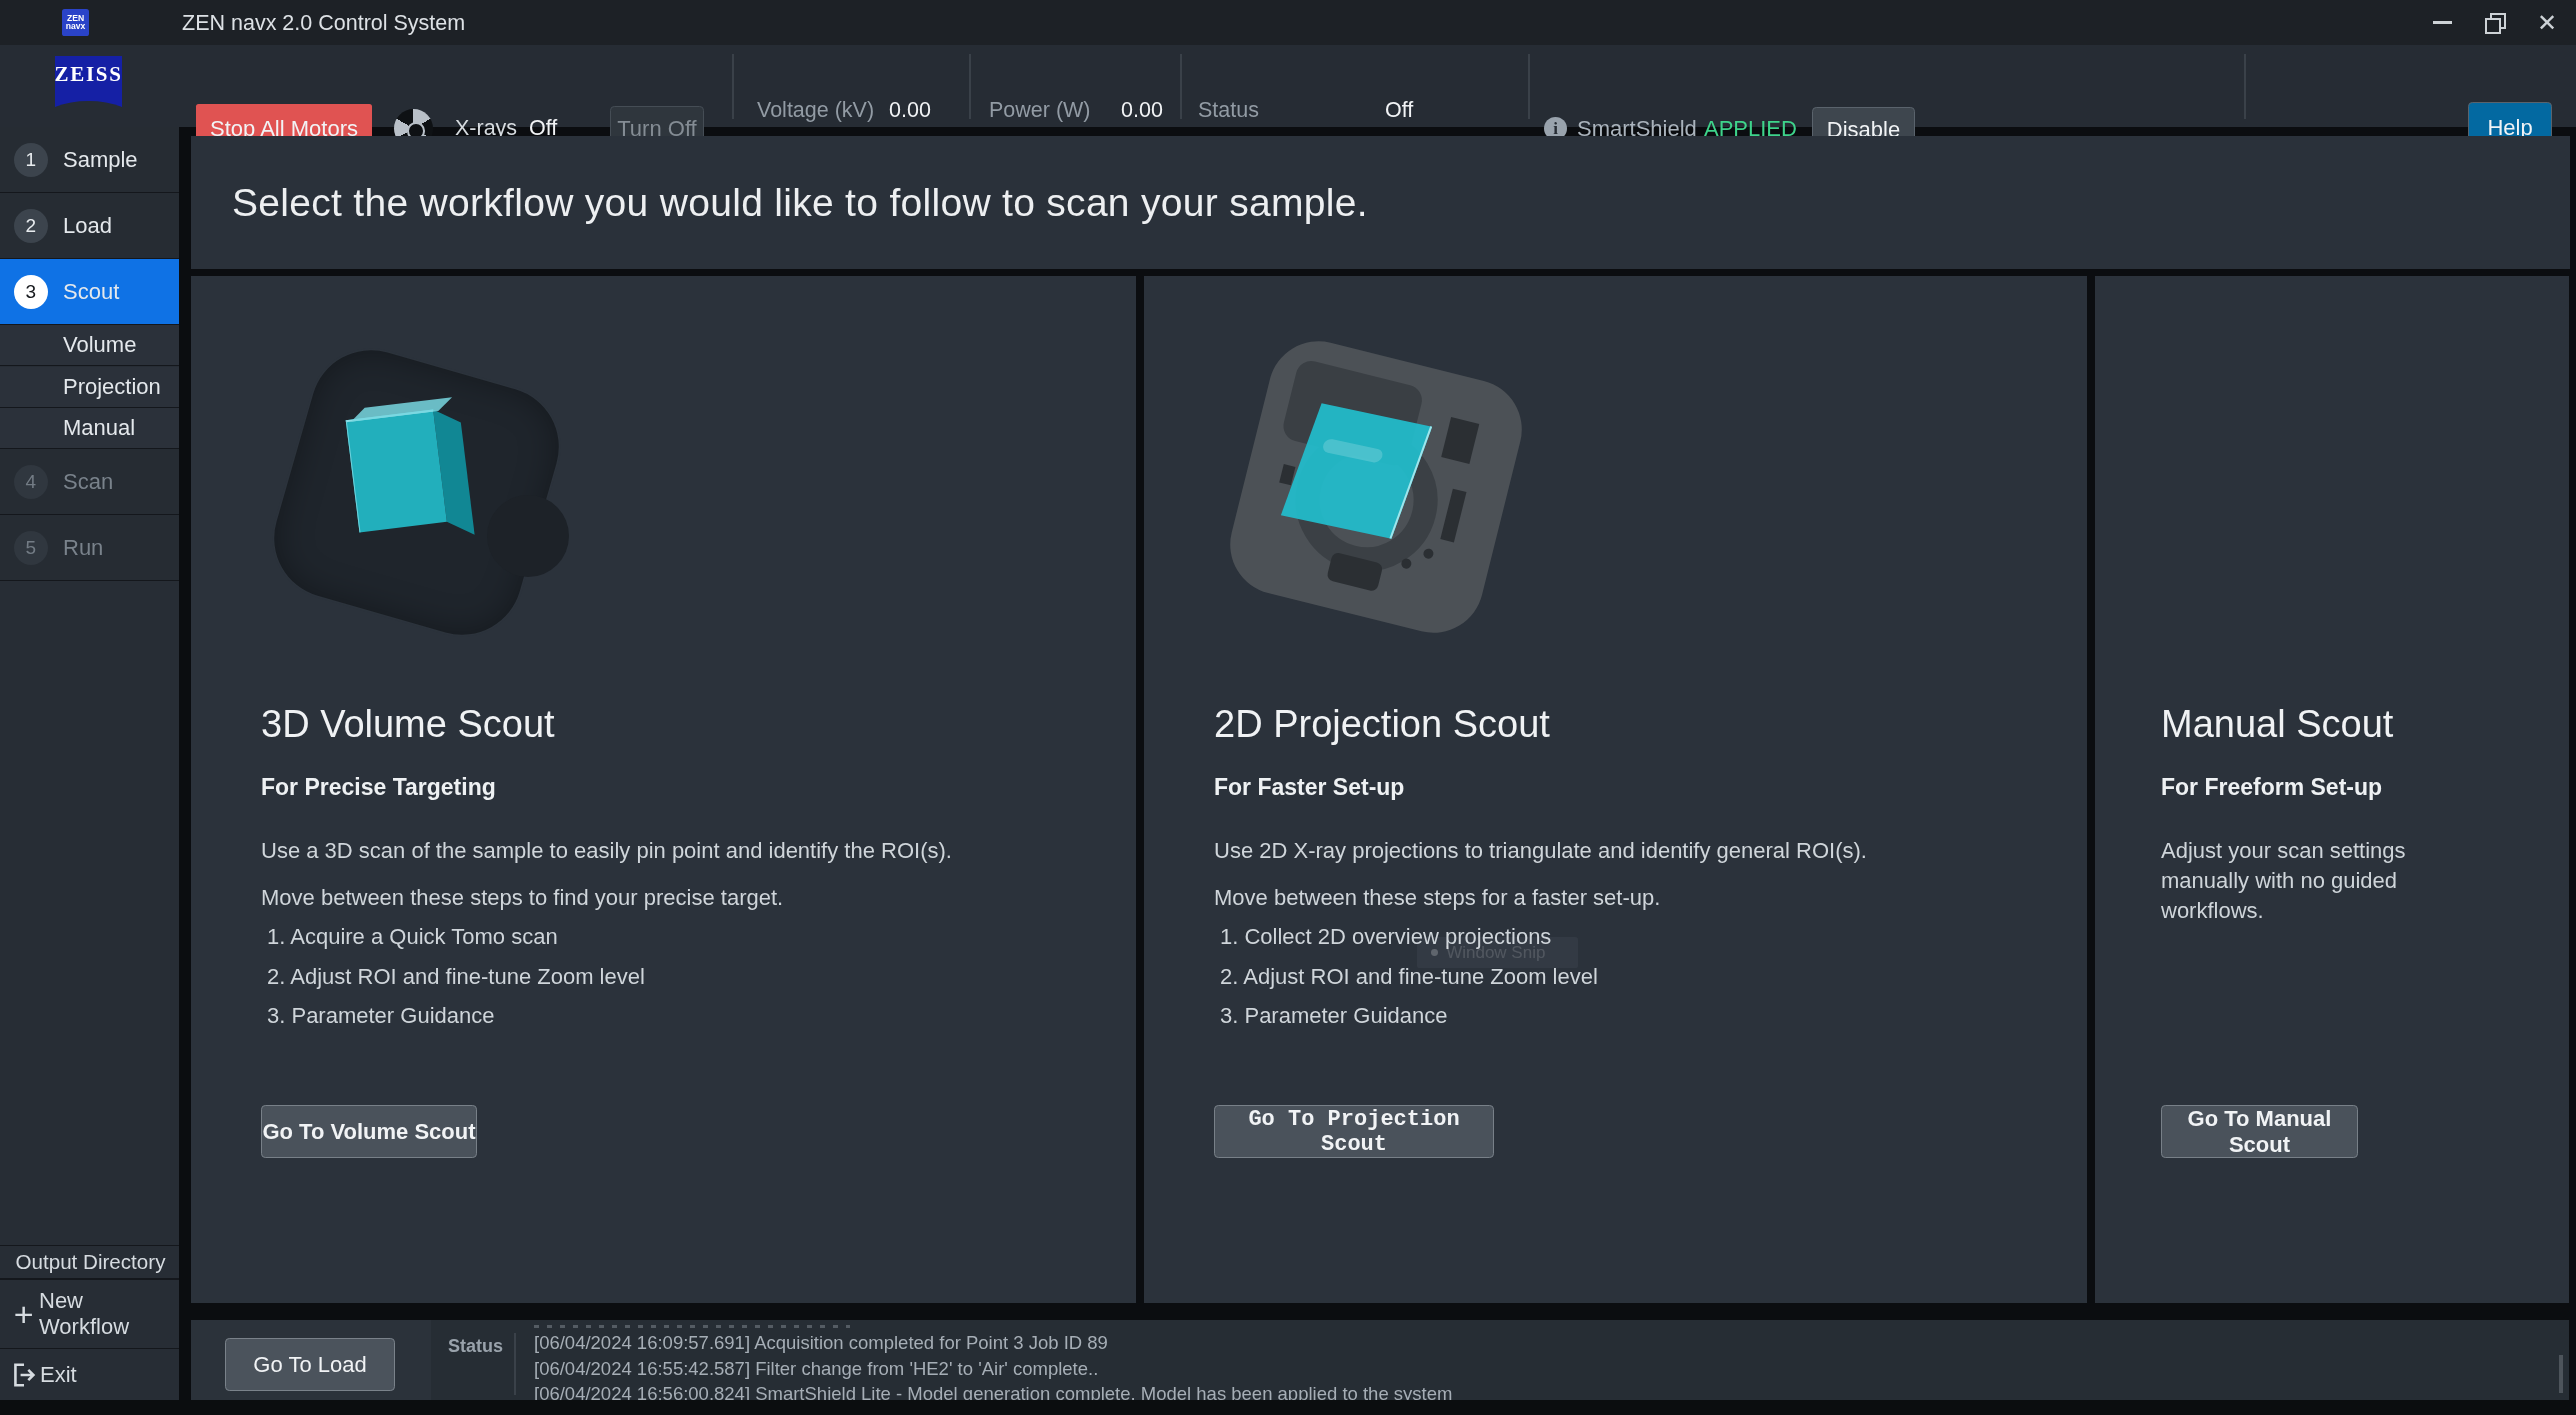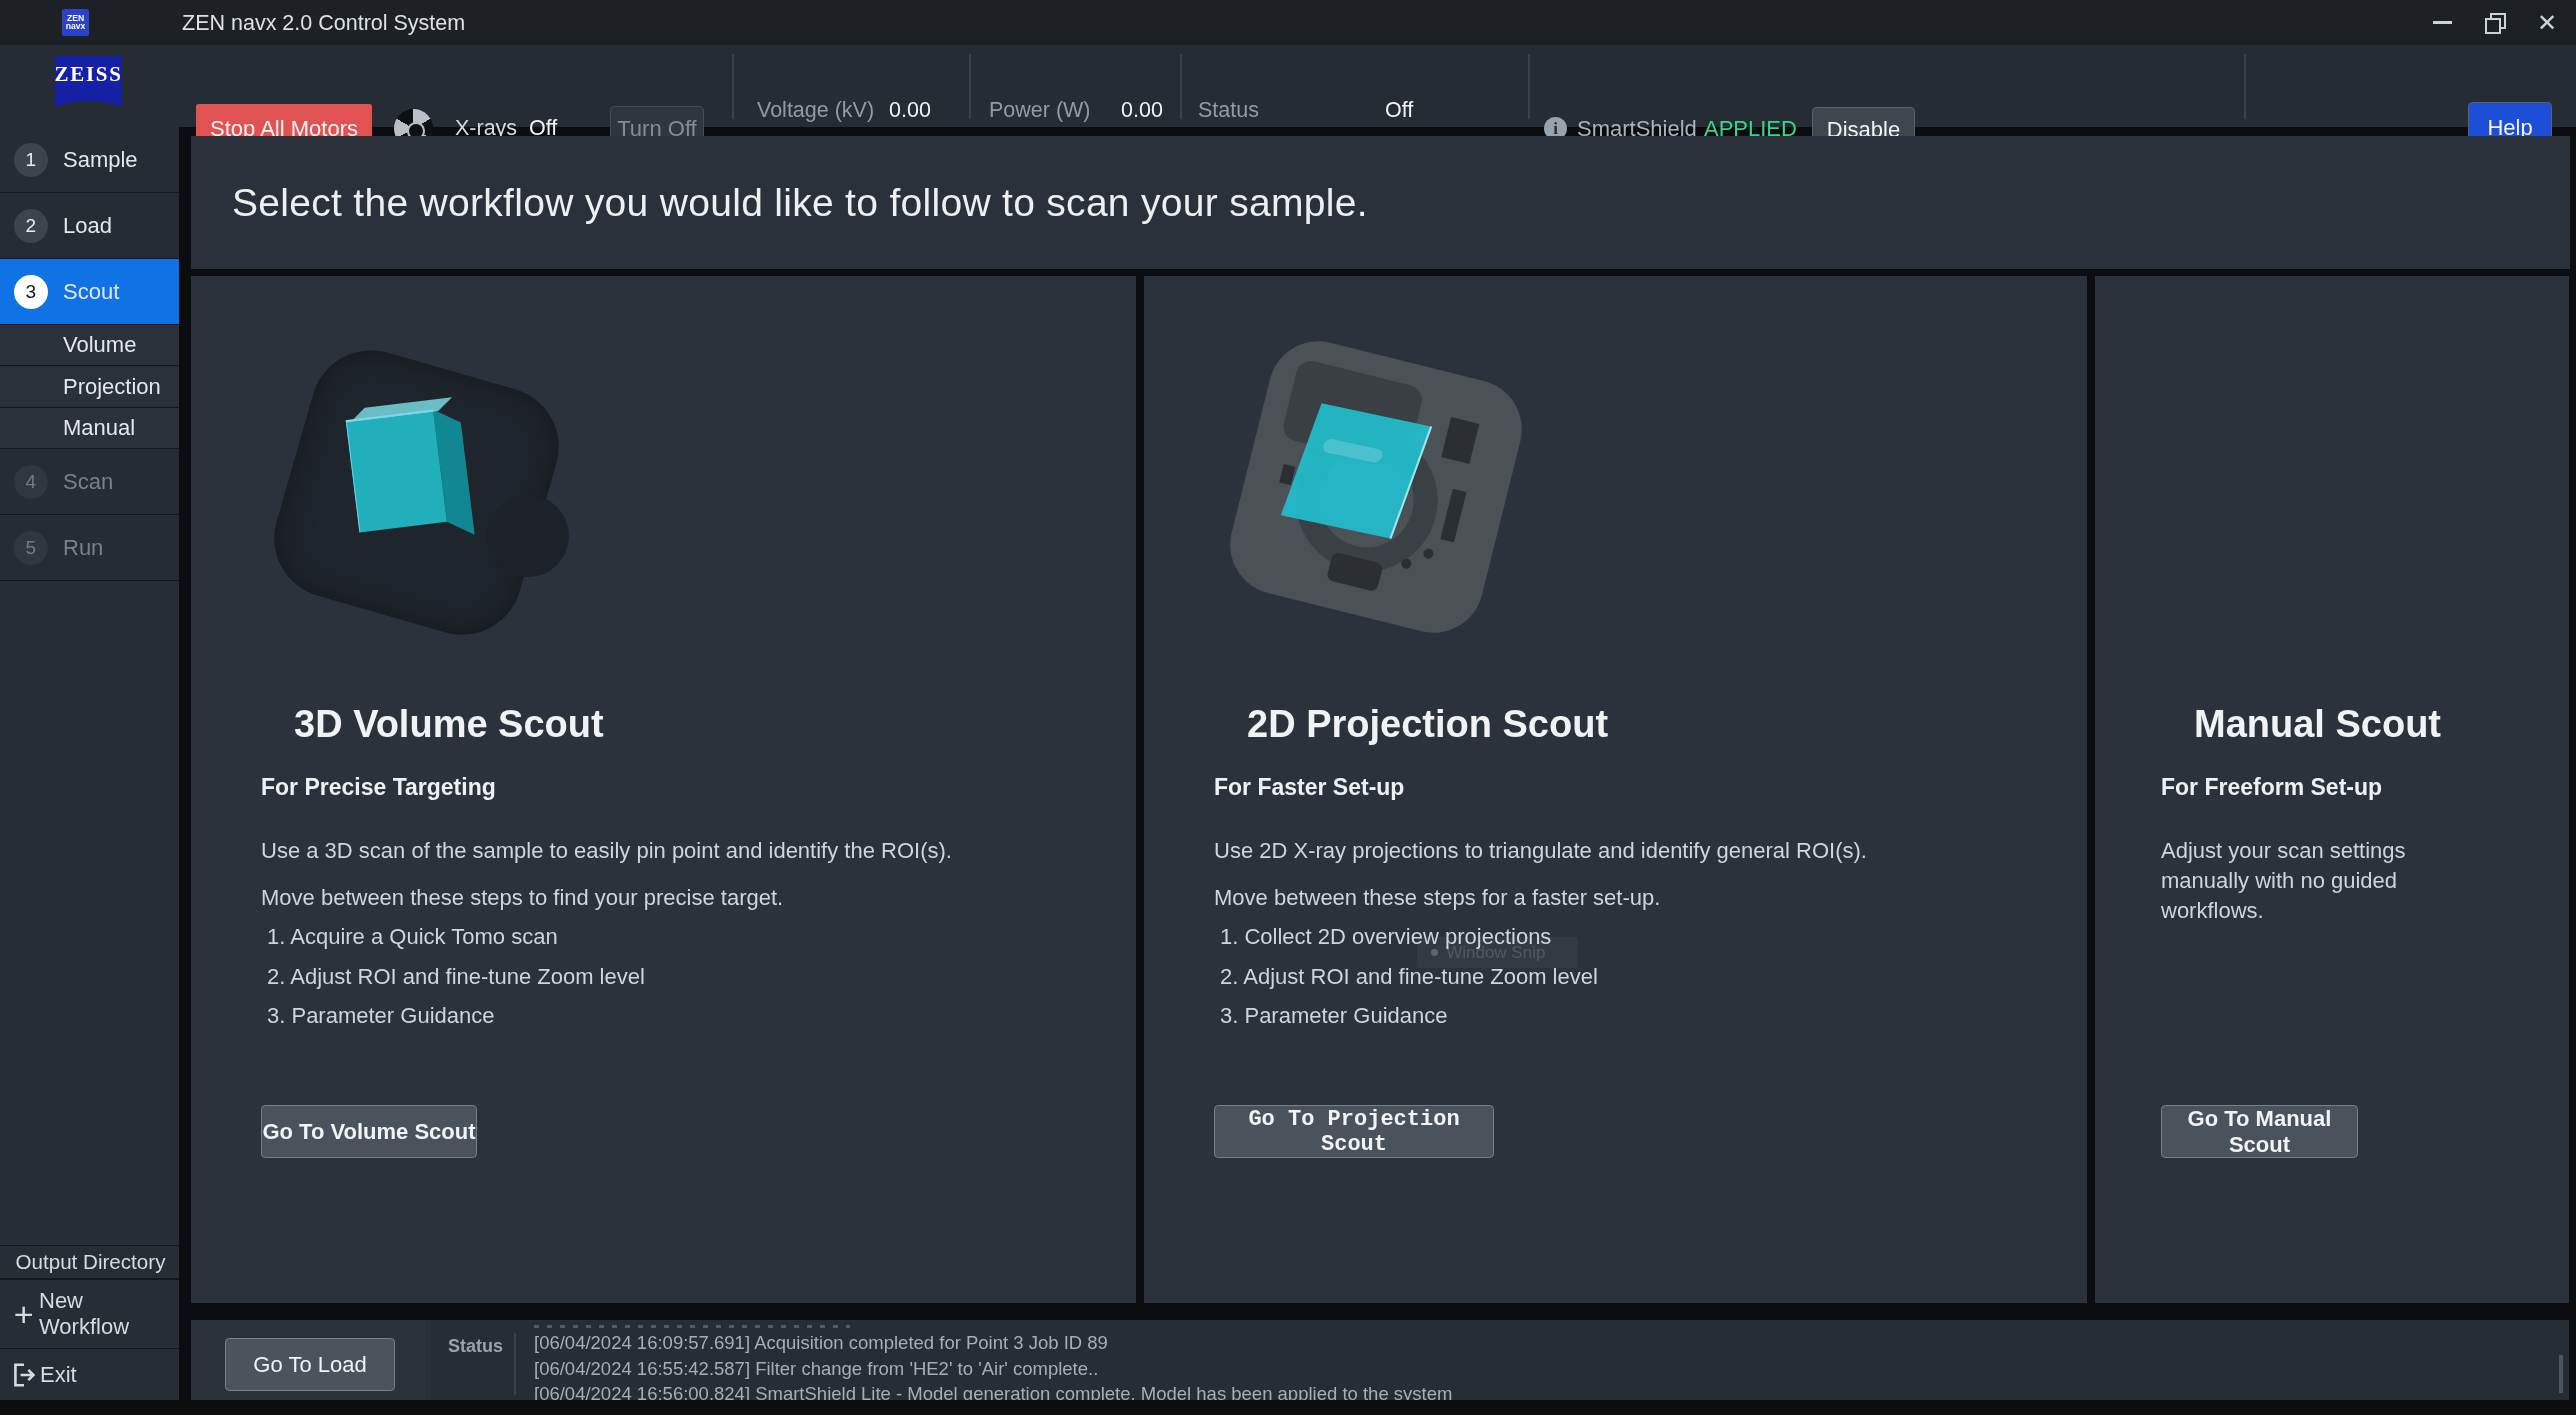--- a/index.html
+++ b/index.html
@@ -37,21 +37,21 @@
       background:conic-gradient(from 0deg,#b9c0c8 0 60deg,#0e1114 60deg 120deg,#b9c0c8 120deg 180deg,
                  #0e1114 180deg 240deg,#b9c0c8 240deg 300deg,#0e1114 300deg 360deg); }
   .rad-icon::after { content:''; position:absolute; left:13px; top:13px; width:13.7px; height:13.7px;
       border-radius:50%; background:#0e1114; border:2.6px solid #b9c0c8; }
   .tb-lab { position:absolute; font-size:21.5px; color:#929ba4; }
   .tb-val { position:absolute; font-size:21.5px; color:#f1f3f5; }
   .green { color:#3ed48b !important; }
   .btn-turnoff { position:absolute; left:610px; top:61px; width:94px; height:46px;
                  background:#2f363d; border:1.7px solid #454d55; color:#848c94; }
   .btn-disable { position:absolute; left:1812px; top:62px; width:103px; height:46px; background:#3e464e; border:1.7px solid #5a636c; }
-  .btn-help { position:absolute; left:2468px; top:57px; width:84px; height:52px; background:#1d4ed8; border:1.7px solid #5a636c; }
+  .btn-help { position:absolute; left:2468px; top:57px; width:84px; height:52px; background:#0369a1; border:1.7px solid #5a636c; }
   .info-icon { position:absolute; left:1544px; top:72px; width:23px; height:23px; border-radius:50%;
                background:#99a3ad; color:#262c34; font-family:"Liberation Serif","DejaVu Serif",serif;
                font-weight:700; font-size:17px; display:flex; align-items:center; justify-content:center; }
 
   
   .sidebar { position:absolute; left:0; top:127px; width:179px; height:1273px; background:#272d35; }
   .side-row { position:absolute; left:0; width:179px; border-bottom:1.7px solid #14171c; background:#262c33; }
   .step-row { height:66px; }
   .sub-row  { height:41px; background:#2b313a; }
   .side-row.active { background:#0f72e5; }
@@ -65,21 +65,21 @@
   .side-bottom-row { position:absolute; left:0; width:179px; background:#272d35; border-top:1.7px solid #14171c; }
   .side-bottom-label { position:absolute; top:50%; transform:translateY(-50%); font-size:22px; color:#d6dbe0; }
   .plus-glyph { position:absolute; left:13.7px; top:50%; transform:translateY(-50%); font-size:34px; font-weight:300; color:#d6dbe0; }
   .exit-svg { position:absolute; left:12px; top:50%; transform:translateY(-50%); }
 
   
   .header-band { position:absolute; left:191px; top:136px; width:2379px; height:133px; background:#2a313a; }
   .header-band h1 { position:absolute; left:41px; top:50%; transform:translateY(-50%);
                     font-size:39px; font-weight:300; letter-spacing:0.3px; color:#edeff1; }
   .card { position:absolute; top:276px; height:1027px; background:#2b323b; }
-  .card-title { position:absolute; left:70px; top:427px; font-size:38px; font-weight:700; color:#f0f2f4;margin-left:33px; }
+  .card-title { position:absolute; left:70px; top:427px; font-size:38px; font-weight:400; color:#f0f2f4; }
   .card-sub   { position:absolute; left:70px; top:498px; font-size:23px; font-weight:700; color:#eef1f3; }
   .card-intro { position:absolute; left:70px; top:560px; font-size:22px; color:#cfd5da; white-space:pre-line; line-height:30px; }
   .card-steps-intro { position:absolute; left:70px; top:609px; font-size:22px; color:#cfd5da; }
   .card-step  { position:absolute; left:76px; font-size:22px; color:#cfd5da; }
   .card-btn   { position:absolute; left:70px; top:829px; height:53px; font-weight:700; font-size:22px;
                 background:#4a525b; border:1.7px solid #788088; border-radius:4.3px; }
   .card3 .card-title { left:66px; } .card3 .card-sub { left:66px; } .card3 .card-intro { left:66px; }
   .card3 .card-btn { left:66px; }
 
   

